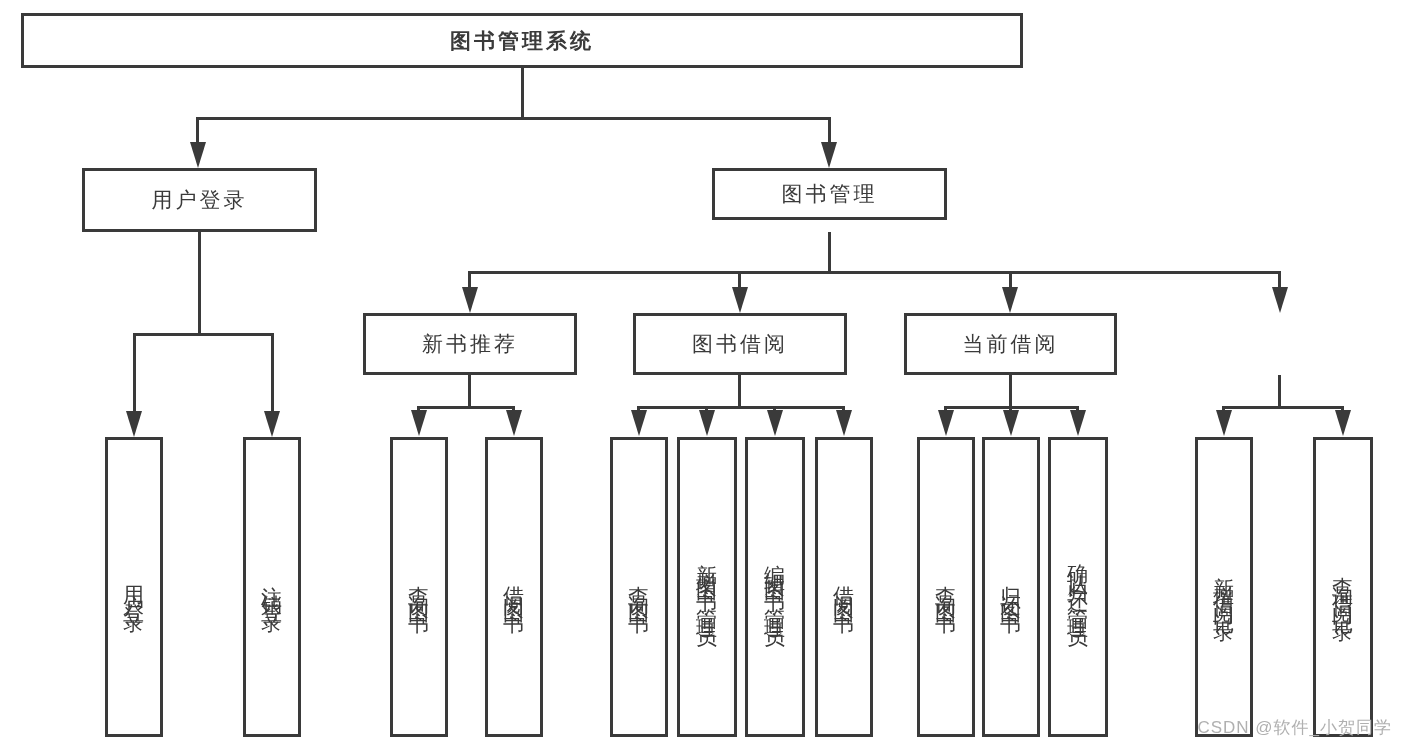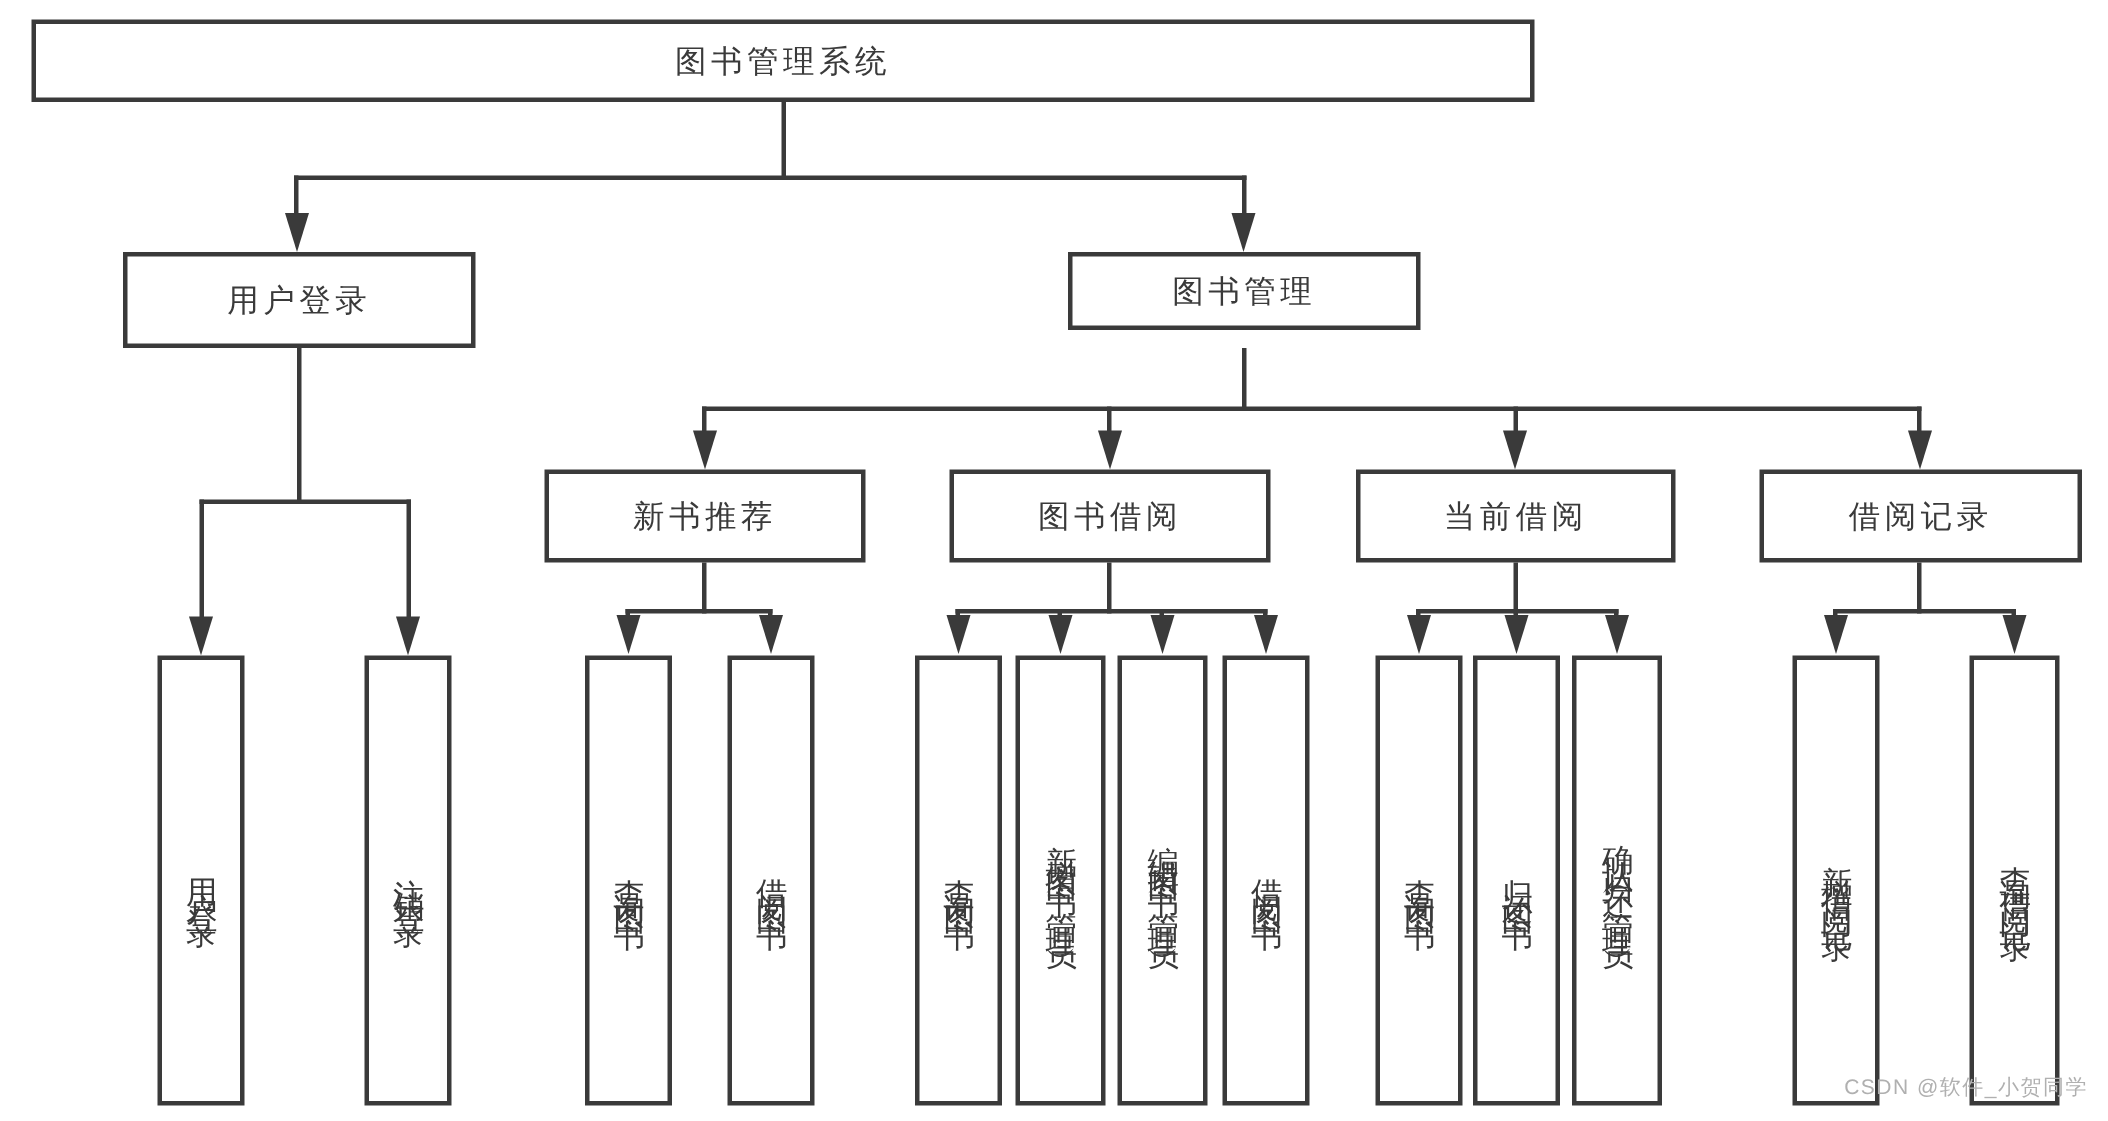--- a/index.html
+++ b/index.html
@@ -55,34 +55,34 @@
     position: absolute;
     width: 0; height: 0;
     border-left: 8px solid transparent;
     border-right: 8px solid transparent;
     border-top: 26px solid var(--line);
   }
   .watermark {
     position: absolute;
     right: 13px;
     top: 716px;
-    font-size: 14px;
+    font-size: 17px;
     letter-spacing: 1px;
     color: var(--wm);
     z-index: 5;
     white-space: nowrap;
     margin-left: 32px;
   }
 </style>
 </head>
 <body>
 
 <div id="canvas">
 
-  <div class="box" style="left:21px; top:13px; width:1002px; height:55px;">
+  <div class="box" style="left:21px; top:13px; width:1002px; height:55px;font-weight:bold;">
     <span>图书管理系统</span>
   </div>
 
   <div class="vline" style="left:521px; top:68px; height:50px;"></div>
   <div class="hline" style="left:196px; top:117px; width:635px;"></div>
   <div class="vline" style="left:196px; top:117px; height:29px;"></div>
   <div class="arrow" style="left:190px; top:142px;"></div>
   <div class="vline" style="left:828px; top:117px; height:29px;"></div>
   <div class="arrow" style="left:821px; top:142px;"></div>
 
@@ -113,23 +113,20 @@
 
   <div class="box" style="left:633px; top:313px; width:214px; height:62px;">
     <span>图书借阅</span>
   </div>
   <div class="box" style="left:363px; top:313px; width:214px; height:62px;">
     <span>新书推荐</span>
   </div>
   <div class="box" style="left:904px; top:313px; width:213px; height:62px;">
     <span>当前借阅</span>
   </div>
-  <div class="box" style="left:1173px; top:313px; width:215px; height:62px;">
-    <span>借阅记录</span>
-  </div>
 
   <div class="vline" style="left:468px; top:375px; height:34px;"></div>
   <div class="hline" style="left:417px; top:406px; width:98px;"></div>
   <div class="vline" style="left:417px; top:406px; height:9px;"></div>
   <div class="arrow" style="left:411px; top:410px;"></div>
   <div class="vline" style="left:512px; top:406px; height:9px;"></div>
   <div class="arrow" style="left:506px; top:410px;"></div>
 
   <div class="vline" style="left:738px; top:375px; height:34px;"></div>
   <div class="hline" style="left:637px; top:406px; width:208px;"></div>

